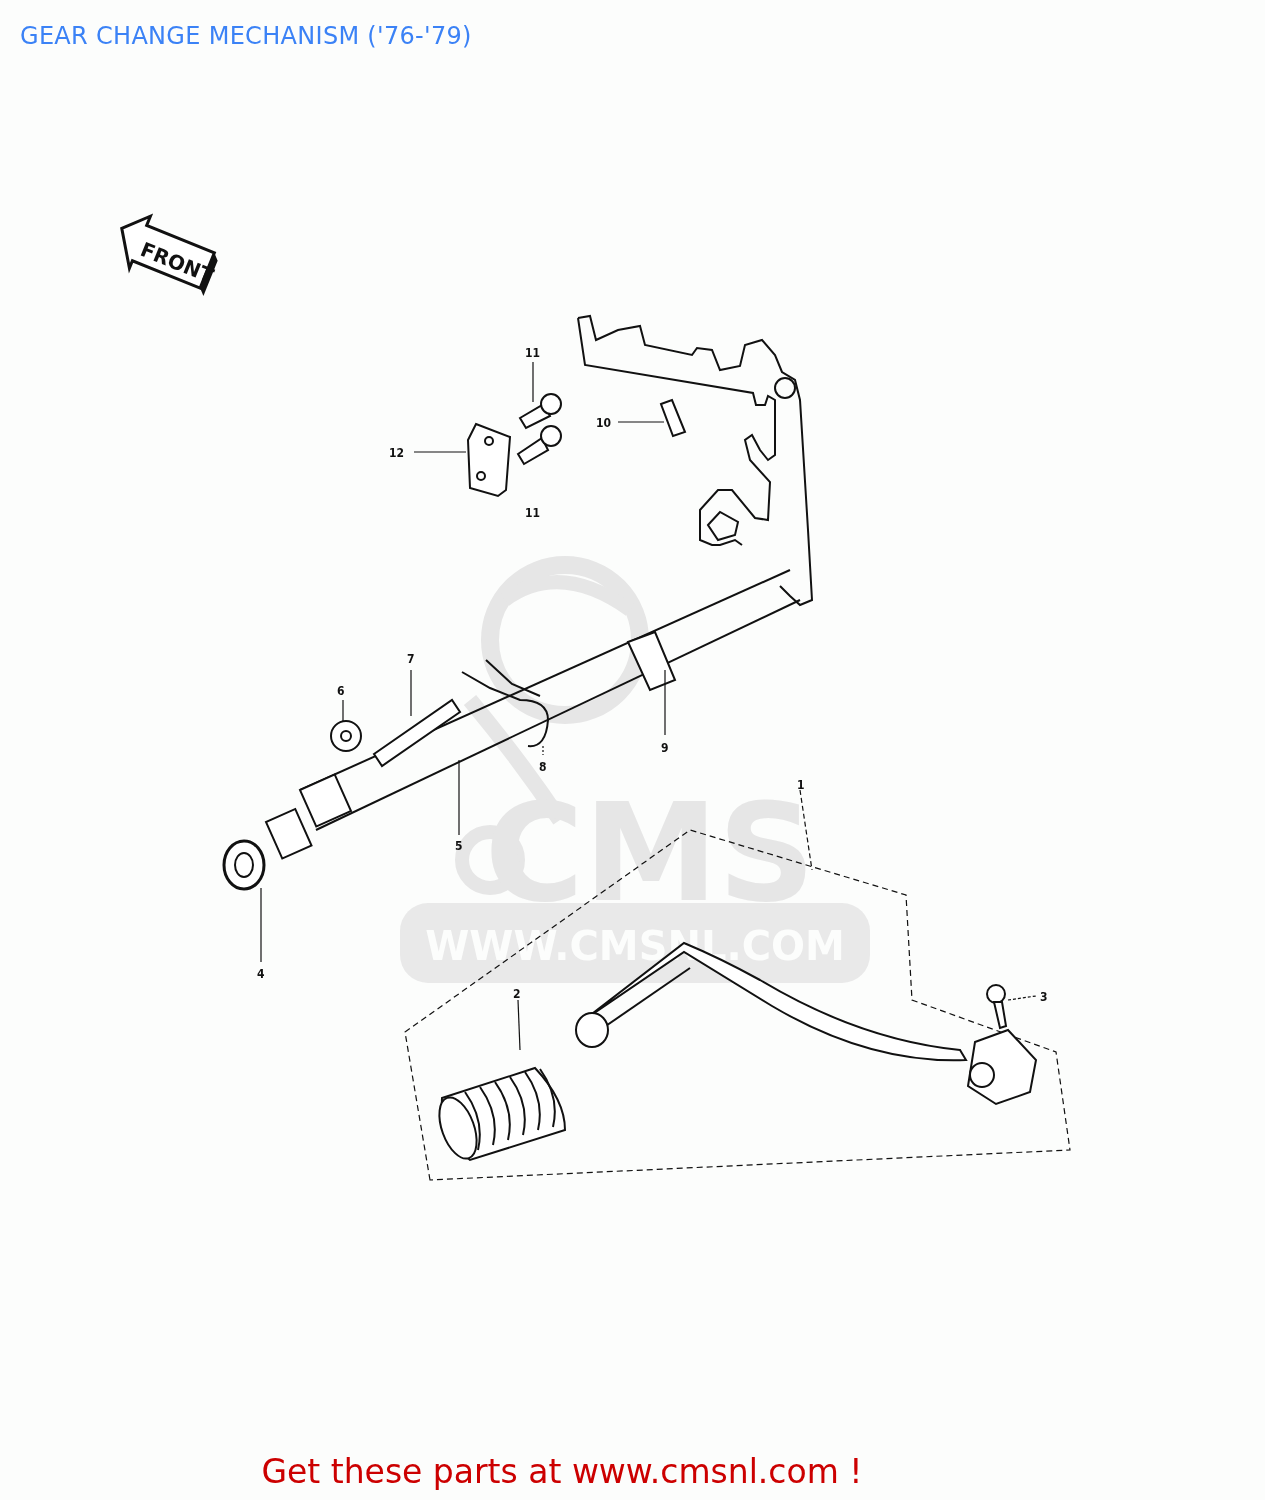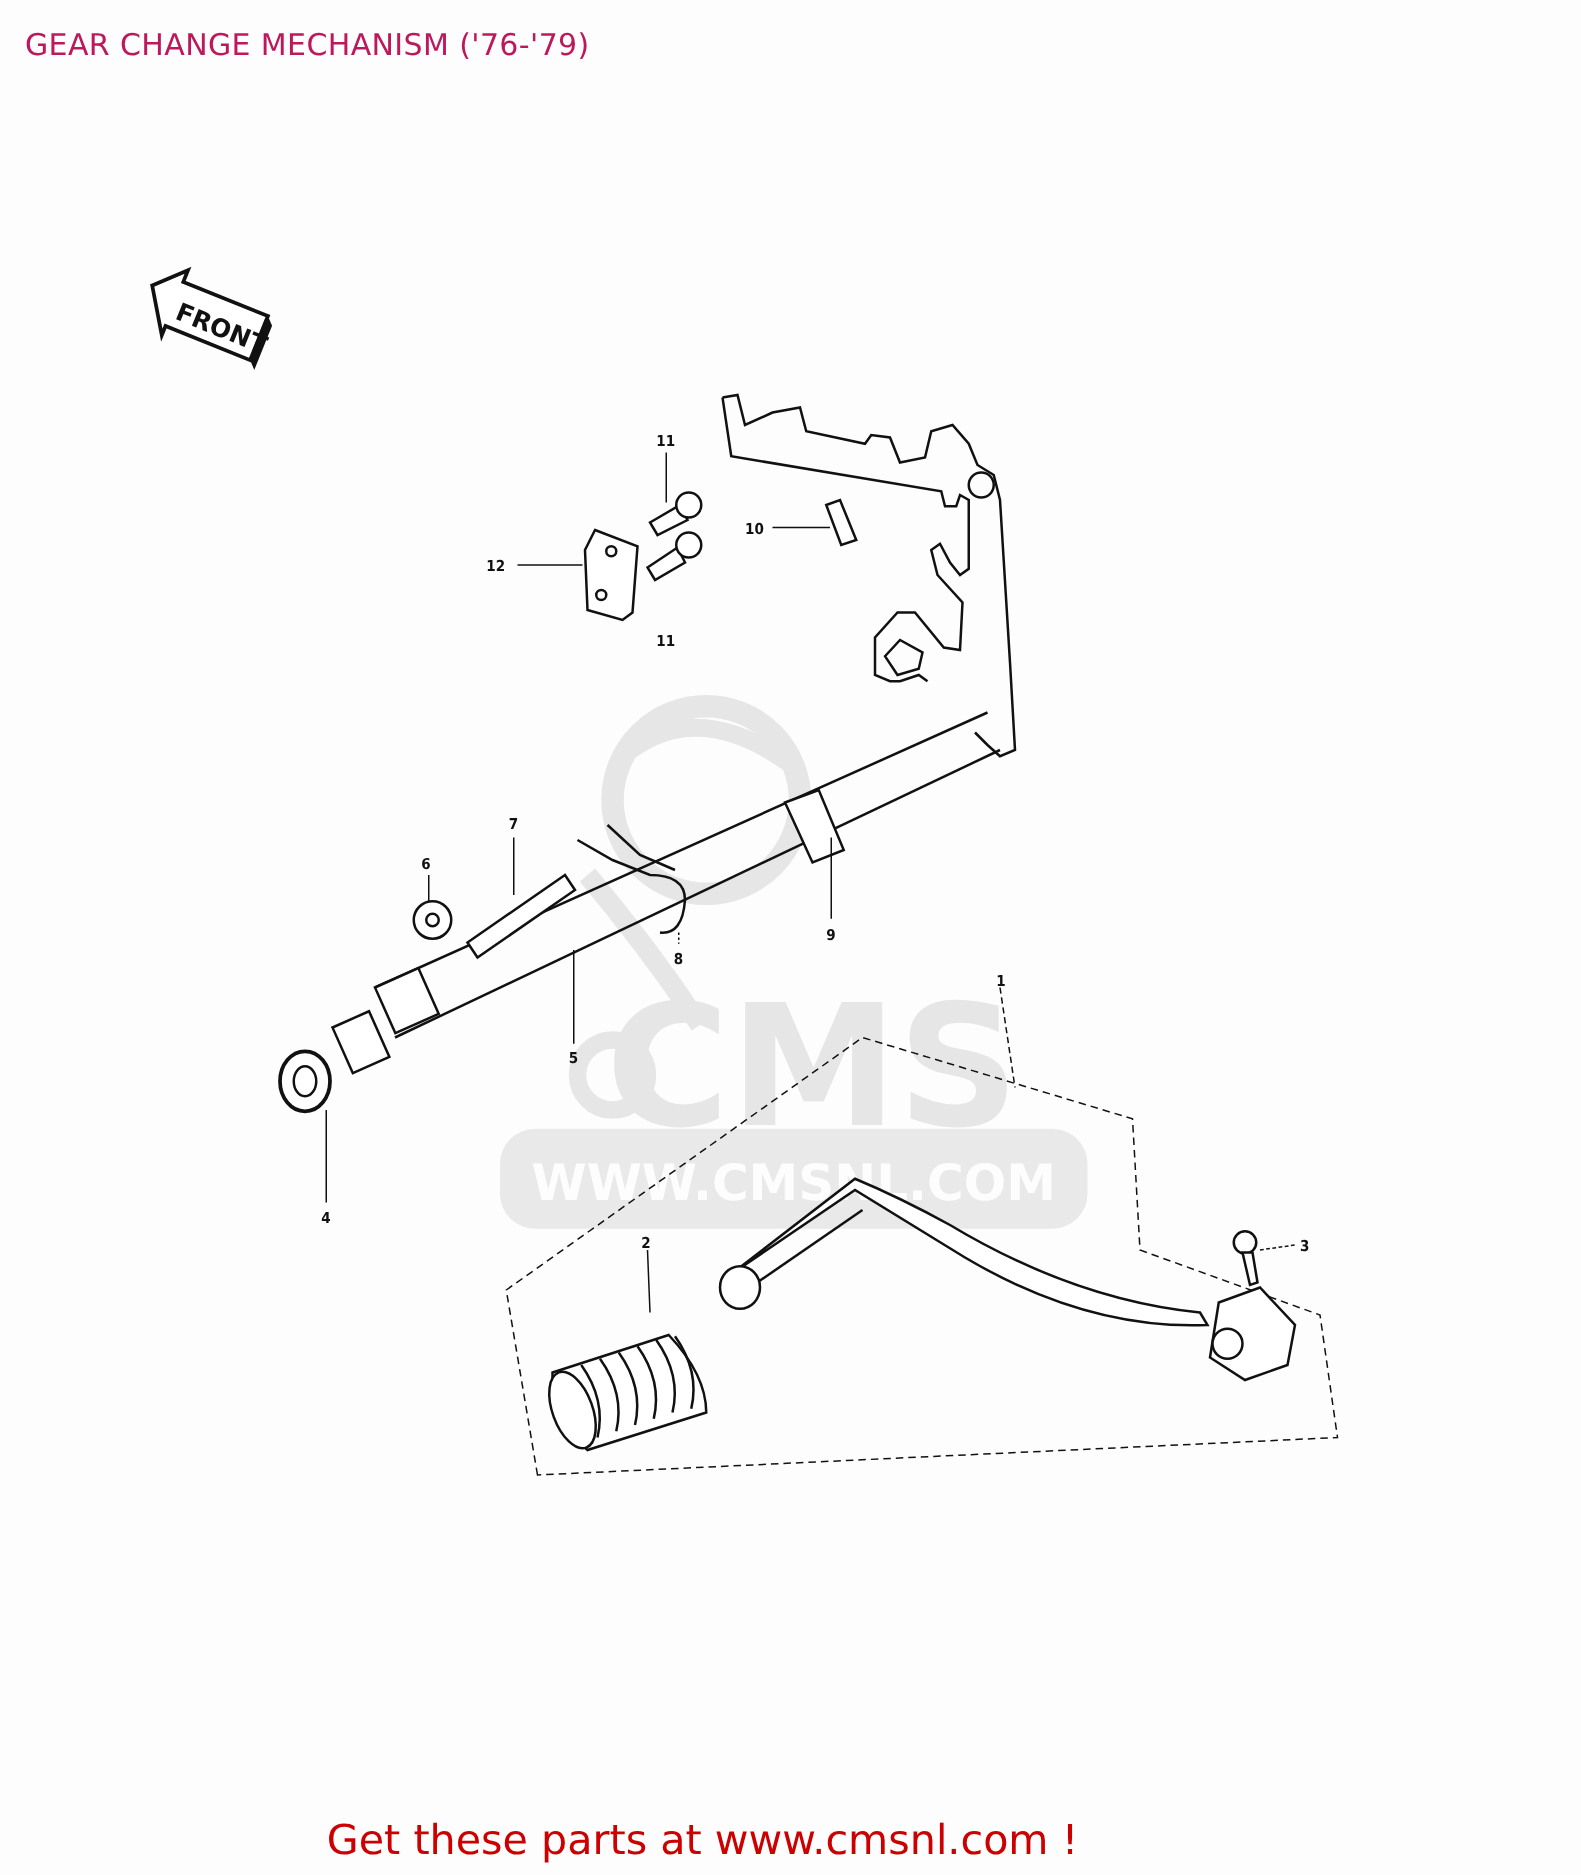--- a/index.html
+++ b/index.html
@@ -1,17 +1,17 @@
 <!DOCTYPE html>
 <html><head>
   <meta charset="utf-8">
   <style>
     html, body { margin: 0; padding: 0; background: #fcfdfc; }
     body { width: 1265px; height: 1500px; position: relative; overflow: hidden; font-family: "DejaVu Sans", sans-serif; }
-    .title { position: absolute; left: 20px; top: 22px; font-size: 24px; color: #be185d; letter-spacing: 0.3px; }
+    .title { position: absolute; left: 20px; top: 22px; font-size: 24px; color: #3b82f6; letter-spacing: 0.3px; }
     .footer { position: absolute; left: 0; width: 1124px; top: 1452px; text-align: center; font-size: 33px; color: #cc0000; text-decoration: none; }
     svg.diagram { position: absolute; left: 0; top: 0; }
     .lbl { font-family: "DejaVu Sans Condensed", "DejaVu Sans", sans-serif; font-size: 12px; fill: #111; font-weight: bold; }
   </style>
 </head>
 <body>
 
 <div class="title">GEAR CHANGE MECHANISM ('76-'79)</div>
 
 <svg class="diagram" width="1265" height="1500" viewBox="0 0 1265 1500">

